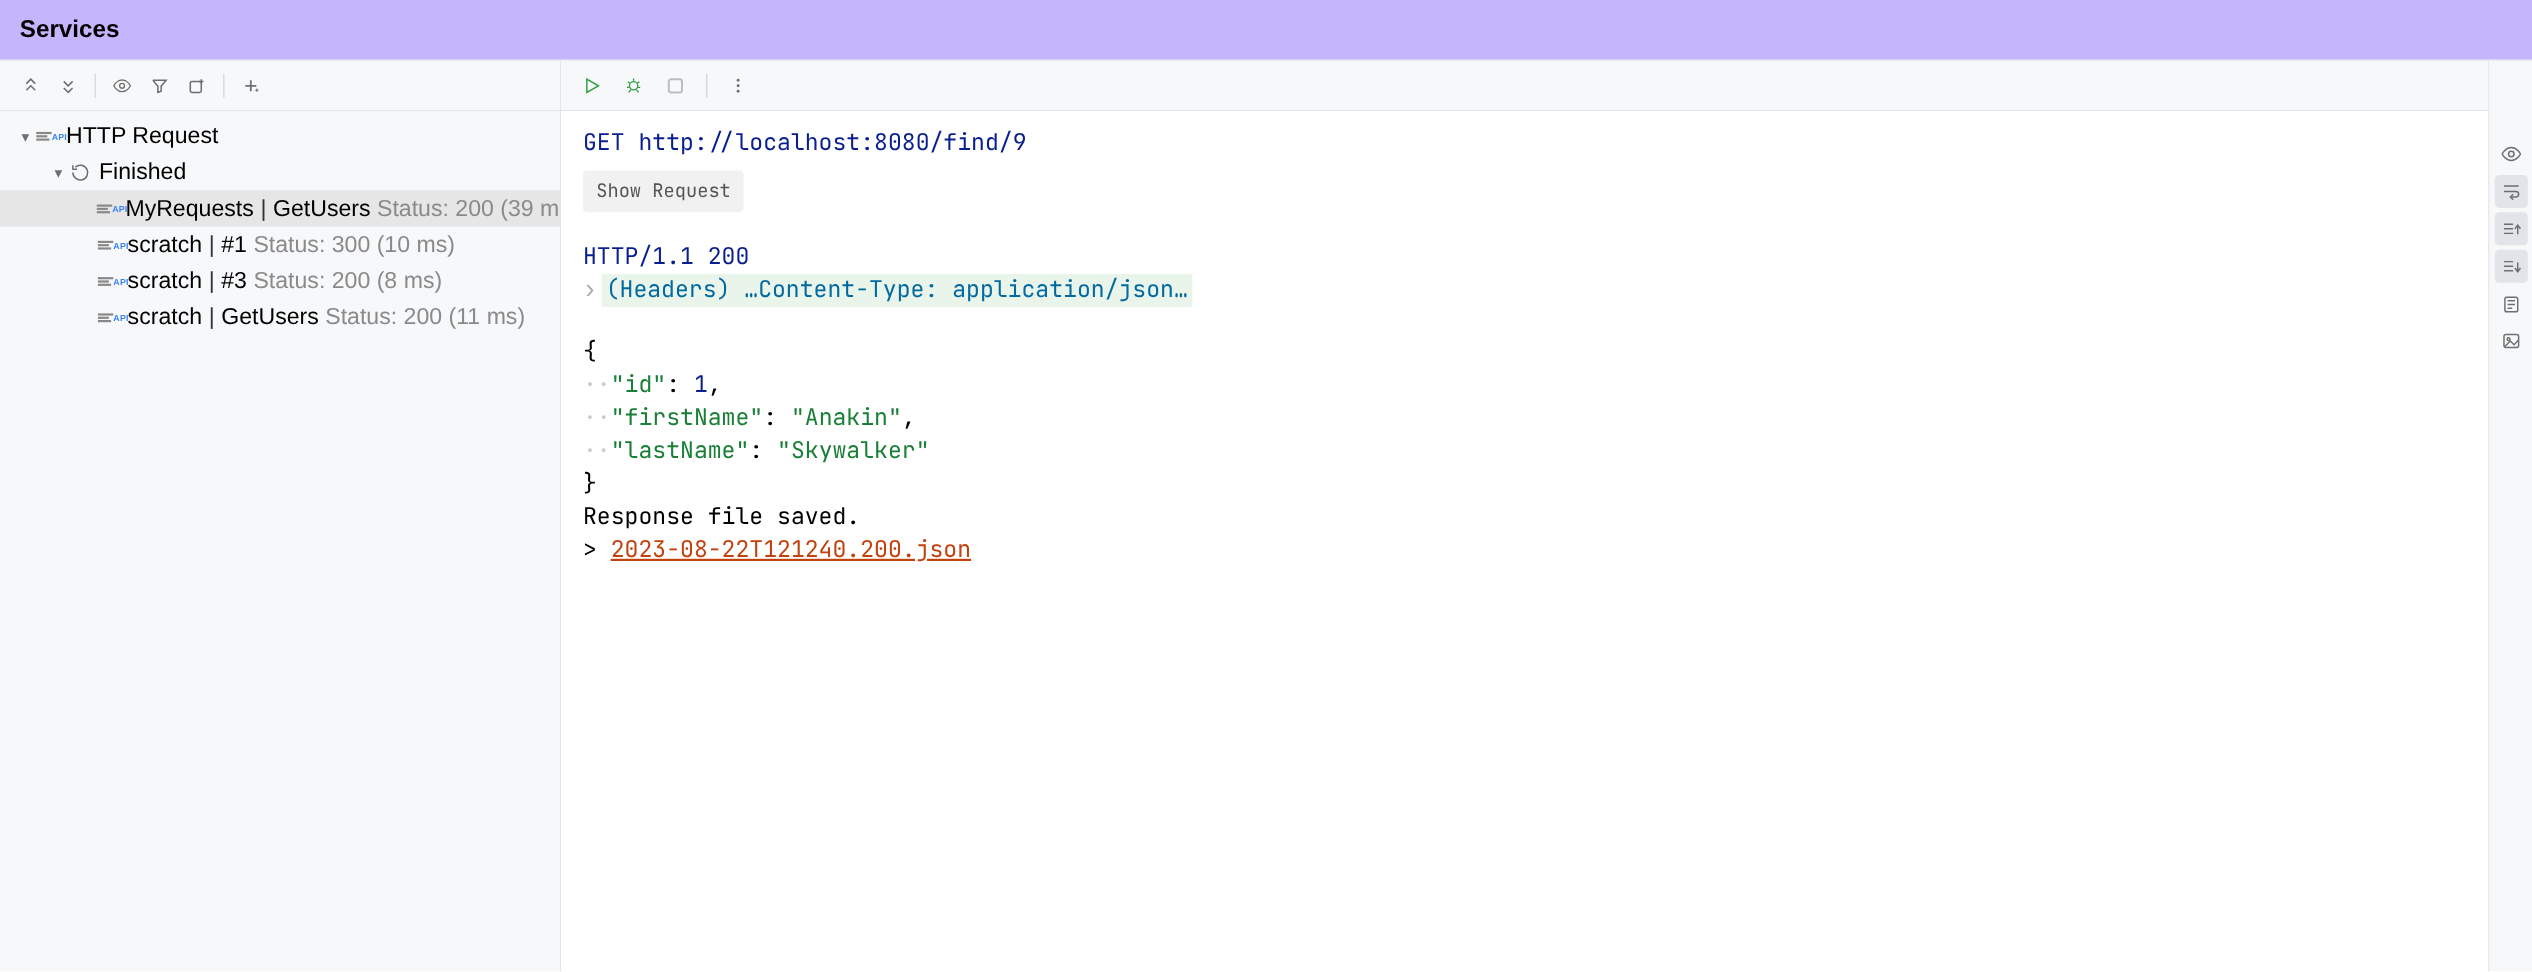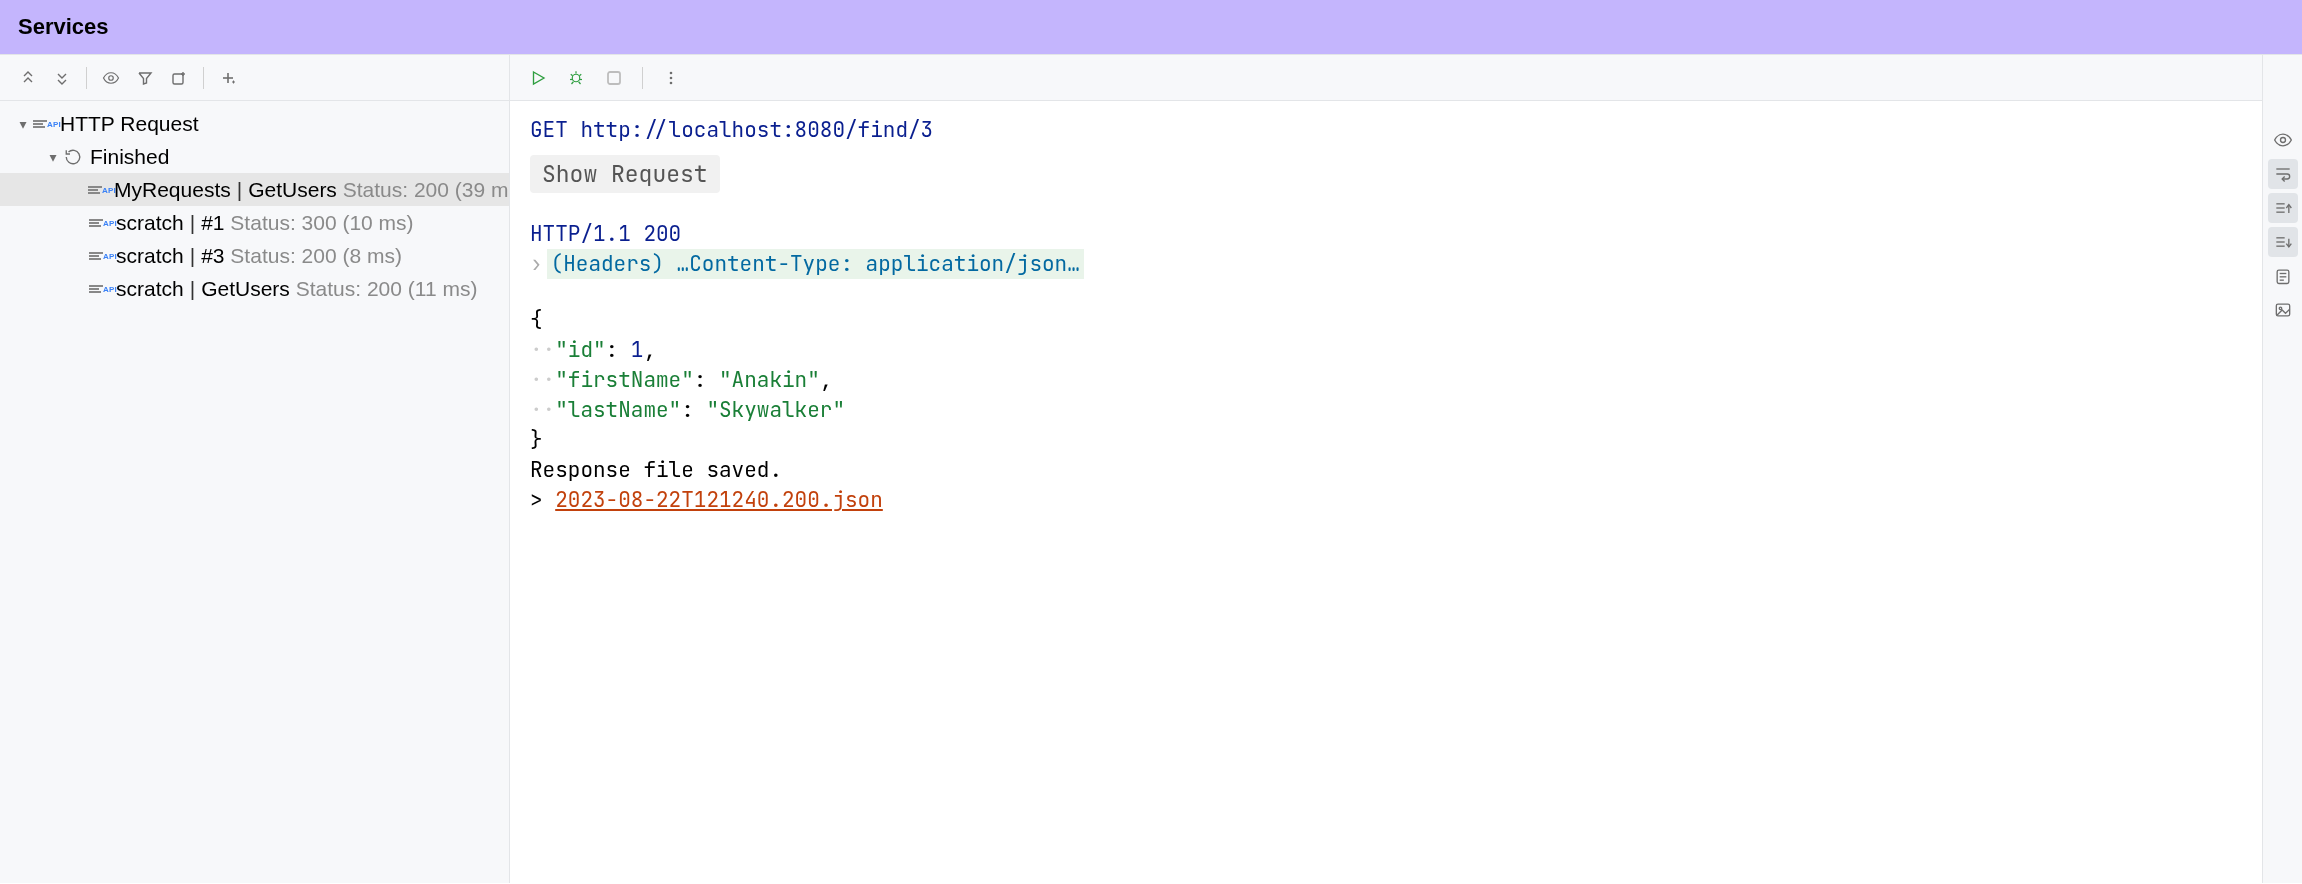--- a/index.html
+++ b/index.html
@@ -106,21 +106,21 @@
   }
   .navy { color:#0a1f8f; }
   .green { color:#1a7f37; }
   .show-req {
     display:inline-block;
     margin: 10px 0 0 0;
     padding: 4px 12px;
     background:#f1f1f1;
     color:#555;
     border-radius:4px;
-    font-size:23px;
+    font-size:17px;
     cursor:pointer;
   }
   .headers-fold {
     background:#e9f4ea;
     color:#0369a1;
     padding: 0 4px;
     display:inline-block;
   }
   .fold-arrow { color:#aaa; margin-right:4px; cursor:pointer;}
   .link { color:#c2410c; text-decoration: underline; cursor:pointer; }
@@ -304,21 +304,21 @@
         <div class="tb-btn">
           <svg width="16" height="16" viewBox="0 0 16 16" fill="currentColor">
               <circle cx="8" cy="3" r="1.3"></circle>
               <circle cx="8" cy="8" r="1.3"></circle>
               <circle cx="8" cy="13" r="1.3"></circle>
             </svg>
         </div>
       </div>
 
       <div class="response mono">
-        <div class="navy">GET http://localhost:8080/find/3</div>
+        <div class="navy">GET http://localhost:8080/find/9</div>
         <span class="show-req">Show Request</span>
         <div style="height:26px;"></div>
         <div class="navy">HTTP/1.1 200</div>
         <div>
           <span class="fold-arrow">›</span><span class="headers-fold">(Headers) …Content-Type: application/json…</span>
         </div>
         <div style="height:26px;"></div>
         <div>{</div>
         <div><span class="guide">··</span><span class="green">"id"</span><span>: </span><span class="navy">1</span><span>,</span></div>
         <div><span class="guide">··</span><span class="green">"firstName"</span><span>: </span><span class="green">"Anakin"</span><span>,</span></div>

